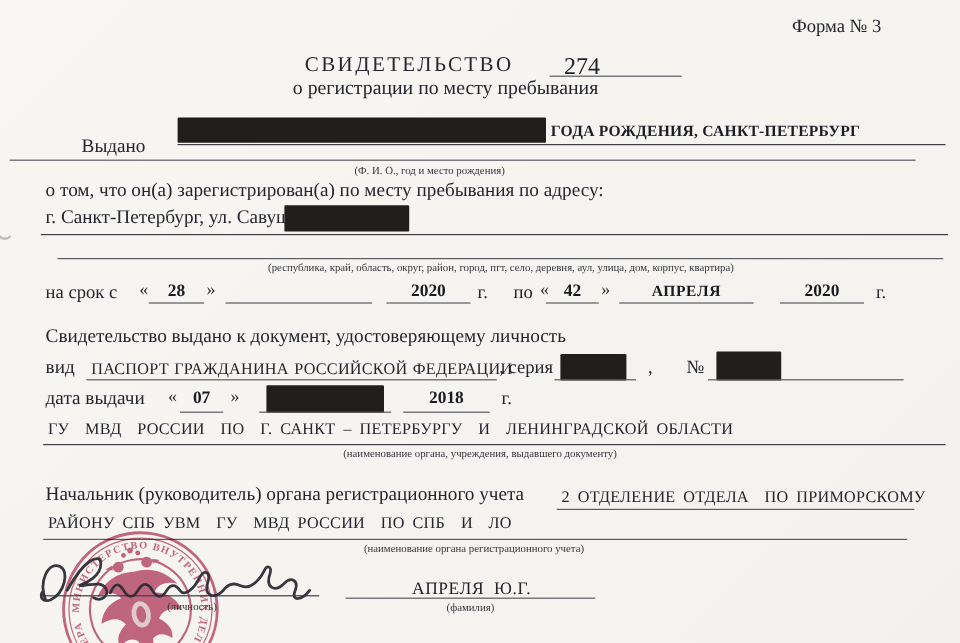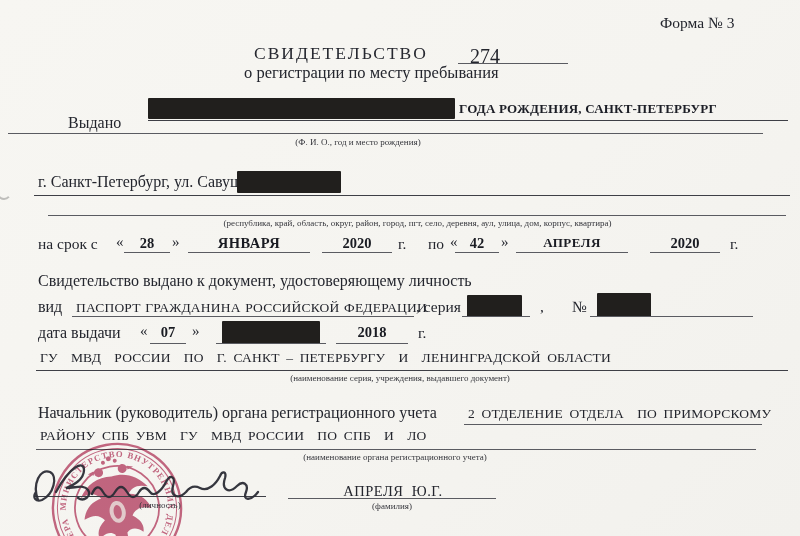--- a/index.html
+++ b/index.html
@@ -39,32 +39,32 @@
 
   <div class="abs" style="left:244px;top:63px;font-size:16.5px;">о регистрации по месту пребывания</div>
 
   <div class="abs t16" style="left:68px;top:99px;margin-top:14px;">Выдано</div>
   <div class="abs redact" style="left:148px;top:98px;width:307px;height:21px;"></div>
   <div class="abs capsb" style="left:459px;top:101px;">ГОДА РОЖДЕНИЯ, САНКТ-ПЕТЕРБУРГ</div>
   <div class="abs rule-dark" style="left:148px;top:120px;width:640px;"></div>
   <div class="abs rule" style="left:8px;top:133px;width:755px;"></div>
   <div class="abs cap" style="left:0;top:137px;width:716px;">(Ф. И. О., год и место рождения)</div>
 
+  <div class="abs t16" style="left:38px;top:149px;">о том, что он(а) зарегистрирован(а) по месту пребывания по адресу:</div>
   <div class="abs t16" style="left:38px;top:172px;">г. Санкт-Петербург, ул. Савушкина, дом</div>
   <div class="abs redact" style="left:237px;top:171px;width:104px;height:22px;"></div>
   <div class="abs rule-dark" style="left:34px;top:195px;width:756px;"></div>
   <div class="abs rule" style="left:48px;top:215px;width:738px;"></div>
   <div class="abs cap" style="left:35px;top:218px;width:765px;">(республика, край, область, округ, район, город, пгт, село, деревня, аул, улица, дом, корпус, квартира)</div>
 
   <div class="abs t15" style="left:38px;top:234px;">на срок с</div>
   <div class="abs quote" style="left:116px;top:234px;">«</div>
   <div class="abs bold ctr" style="left:124px;top:235px;width:46px;font-size:14.5px;">28</div>
   <div class="abs rule" style="left:124px;top:252px;width:46px;"></div>
   <div class="abs quote" style="left:172px;top:234px;">»</div>
-  <div class="abs bold ctr" style="left:188px;top:235px;width:122px;font-size:14.5px;letter-spacing:.5px;">ЯНВАРЯ</div>
   <div class="abs rule" style="left:188px;top:252px;width:122px;"></div>
   <div class="abs bold ctr" style="left:322px;top:235px;width:70px;font-size:14.5px;">2020</div>
   <div class="abs rule" style="left:322px;top:252px;width:70px;"></div>
   <div class="abs t15" style="left:398px;top:234px;">г.</div>
   <div class="abs t15" style="left:428px;top:234px;">по</div>
   <div class="abs quote" style="left:450px;top:234px;">«</div>
   <div class="abs bold ctr" style="left:455px;top:235px;width:44px;font-size:14.5px;">42</div>
   <div class="abs rule" style="left:455px;top:252px;width:44px;"></div>
   <div class="abs quote" style="left:501px;top:234px;">»</div>
   <div class="abs bold ctr" style="left:516px;top:235px;width:112px;font-size:13px;letter-spacing:.5px;">АПРЕЛЯ</div>
@@ -92,21 +92,21 @@
   <div class="abs rule" style="left:150px;top:343px;width:36px;"></div>
   <div class="abs quote" style="left:192px;top:323px;">»</div>
   <div class="abs redact" style="left:222px;top:321px;width:98px;height:23px;"></div>
   <div class="abs rule" style="left:216px;top:343px;width:110px;"></div>
   <div class="abs bold ctr" style="left:336px;top:324px;width:72px;font-size:14.5px;">2018</div>
   <div class="abs rule" style="left:336px;top:343px;width:72px;"></div>
   <div class="abs t15" style="left:418px;top:323px;">г.</div>
 
   <div class="abs caps" style="left:40px;top:350px;">ГУ  МВД  РОССИИ  ПО  Г. САНКТ – ПЕТЕРБУРГУ  И  ЛЕНИНГРАДСКОЙ ОБЛАСТИ</div>
   <div class="abs rule-dark" style="left:36px;top:370px;width:752px;"></div>
-  <div class="abs cap" style="left:100px;top:373px;width:600px;">(наименование серия, учреждения, выдавшего документ)</div>
+  <div class="abs cap" style="left:100px;top:373px;width:600px;">(наименование органа, учреждения, выдавшего документу)</div>
 
   <div class="abs t16" style="left:38px;top:403px;">Начальник (руководитель) органа регистрационного учета</div>
   <div class="abs caps" style="left:468px;top:406px;">2 ОТДЕЛЕНИЕ ОТДЕЛА  ПО ПРИМОРСКОМУ</div>
   <div class="abs rule" style="left:464px;top:424px;width:298px;"></div>
   <div class="abs caps" style="left:40px;top:428px;">РАЙОНУ СПБ УВМ  ГУ  МВД РОССИИ  ПО СПБ  И  ЛО</div>
   <div class="abs rule" style="left:36px;top:449px;width:720px;"></div>
   <div class="abs cap" style="left:95px;top:452px;width:600px;">(наименование органа регистрационного учета)</div>
 
   <svg id="stamp" class="abs" style="left:37px;top:428px;" width="160" height="160" viewBox="0 0 160 160">
     <g fill="none" stroke="#bf4f71">

